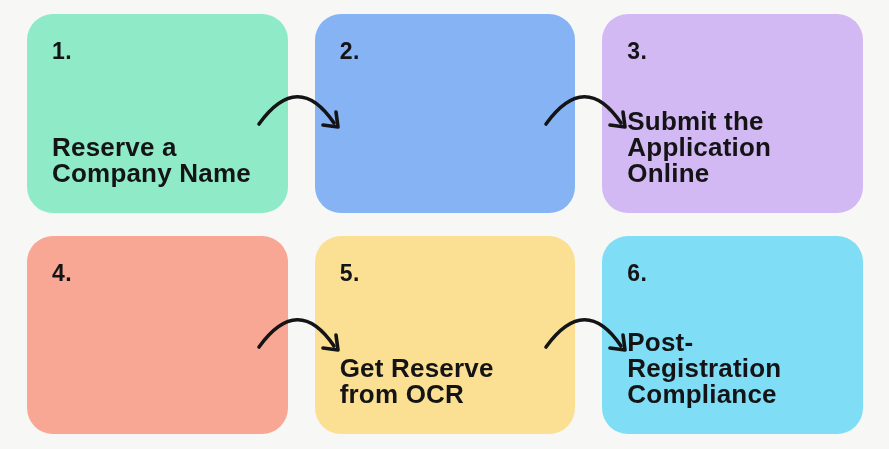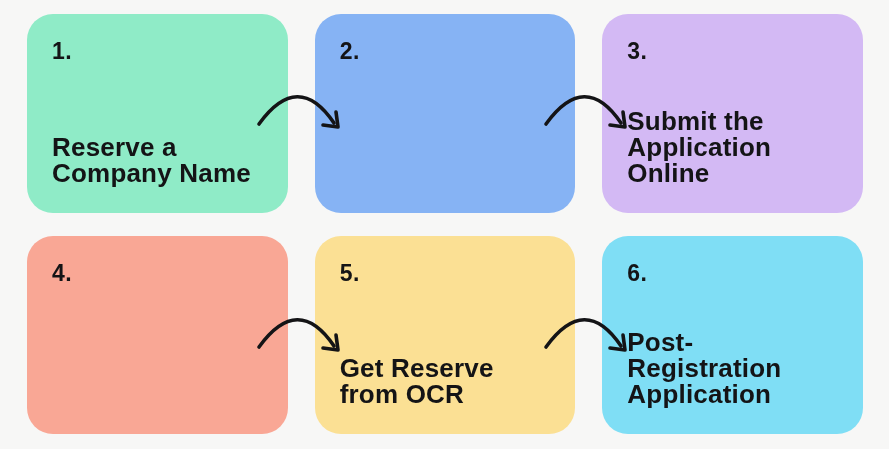--- a/index.html
+++ b/index.html
@@ -91,21 +91,21 @@
 
     <div class="card" style="background: rgb(251, 224, 148); color: rgb(20, 20, 22);">
       <div class="num">5.</div>
       <div class="label">Get Reserve
 from OCR</div>
     </div>
 
     <div class="card" style="background: rgb(127, 222, 245); color: rgb(20, 20, 22);">
       <div class="num">6.</div>
       <div class="label">Post-Registration
-Application</div>
+Compliance</div>
     </div>
 
   </div>
 
   <svg class="arrow arrow-1" viewBox="0 0 96 52" style="color: rgb(20, 20, 22);">
     <path d="M 7 40 Q 46 -14 82 39"></path>
     <path d="M 84 28 L 86 43 L 71 41"></path>
   </svg>
   <svg class="arrow arrow-2" viewBox="0 0 96 52" style="color: rgb(20, 20, 22);">
     <path d="M 7 40 Q 46 -14 82 39"></path>

